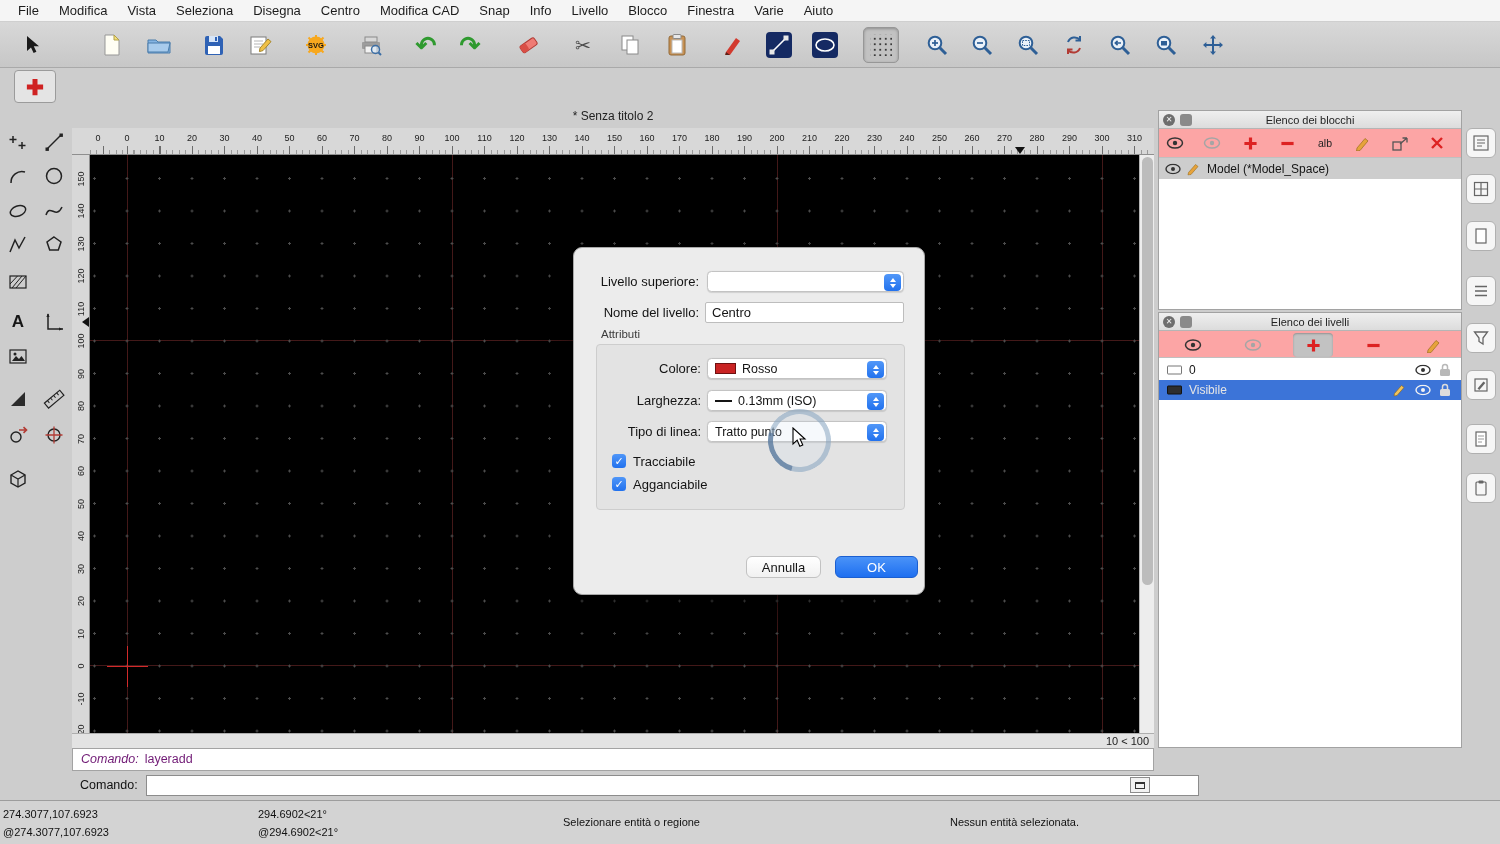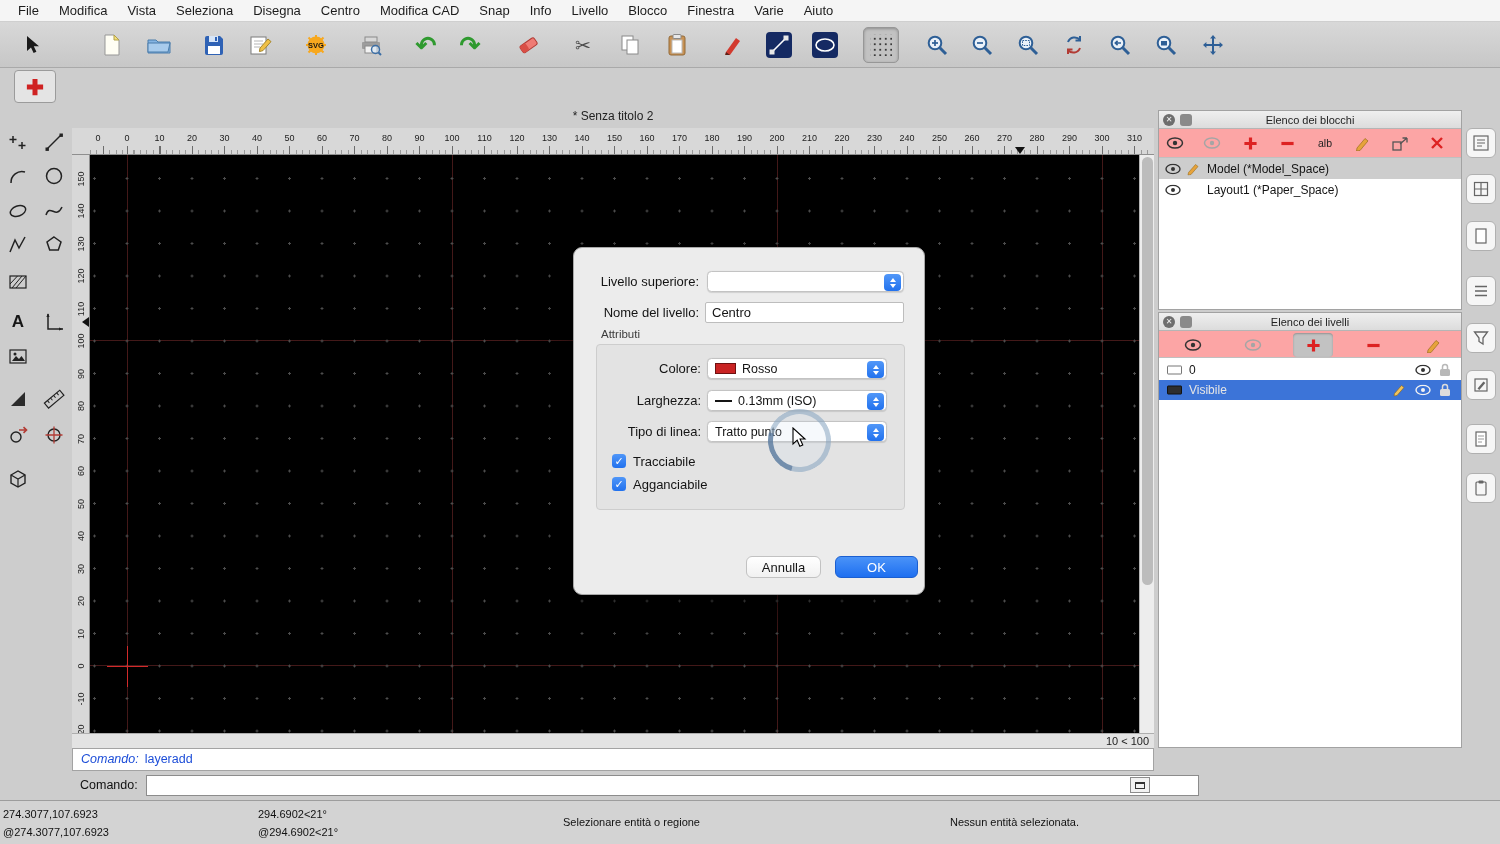--- a/index.html
+++ b/index.html
@@ -37,21 +37,21 @@
   radial-gradient(circle,#4c4c4c 1px,transparent 1.3px),
   linear-gradient(90deg,rgba(150,55,55,.45) 0 1px,transparent 1px),
   linear-gradient(0deg,rgba(150,55,55,.45) 0 1px,transparent 1px);
  background-size:32.5px 32.5px,325px 100%,100% 325px;
  background-position:20.75px 7.25px,37px 0,0 186px}
 .ch{position:absolute;background:#d22a2a}
 #vscroll{position:absolute;left:1139px;top:155px;width:15px;height:578px;background:#ededed;border-left:1px solid #b3b3b3;z-index:3}
 #vthumb{position:absolute;left:2px;top:2px;width:11px;height:428px;background:#bcbcbc;border-radius:6px}
 #grid-strip{position:absolute;left:72px;top:733px;width:1082px;height:15px;background:#e3e3e3;border-top:1px solid #aeaeae;font-size:11px;color:#222;text-align:right;padding-right:5px;line-height:14px;z-index:3}
 
-#cmd-history{position:absolute;left:72px;top:748px;width:1082px;height:23px;background:#fff;border:1px solid #a3a3a3;font-size:12.5px;line-height:21px;padding-left:8px;color:#1d4ed8;z-index:3}
+#cmd-history{position:absolute;left:72px;top:748px;width:1082px;height:23px;background:#fff;border:1px solid #a3a3a3;font-size:12.5px;line-height:21px;padding-left:8px;color:#701a75;z-index:3}
 .chist-label{font-style:italic}
 .chist-value{margin-left:6px}
 #cmd-row{position:absolute;left:72px;top:771px;width:1082px;height:29px;background:#cdcdcd;z-index:3}
 #cmd-label{position:absolute;left:8px;top:7px;font-size:12.5px;color:#111}
 #cmd-input{position:absolute;left:74px;top:4px;width:1053px;height:21px;border:1px solid #8c8c8c;background:#fff;font-size:13px;font-family:"Liberation Sans",sans-serif;padding:0 5px}
 #cmd-dock{position:absolute;left:1058px;top:6px;width:20px;height:16px;background:#f2f2f2;border:1px solid #8c8c8c;display:flex;align-items:center;justify-content:center}
 #cmd-dock i{display:block;width:10px;height:7px;border:1px solid #333;border-top:2.5px solid #333}
 
 #statusbar{position:absolute;left:0;top:800px;width:1500px;height:44px;background:#d3d3d3;border-top:1px solid #9d9d9d;font-size:11px;color:#111;z-index:3}
 .sb{position:absolute;white-space:nowrap}
@@ -523,29 +523,20 @@
             <circle cx="8" cy="5.5" r="2" fill="#333"></circle>
           </svg>
         </span>
       <span class="rowicon" style="left:28px">
           <svg width="13" height="13">
             <path d="M1.5 10l7-8 2.5 2-7 8-3 .6z" fill="#e7a33b" stroke="#9a6f1f" stroke-width=".6"></path>
           </svg>
         </span>
       <span class="alabel" style="left:48px">Model (*Model_Space)</span>
     </div>
-    <div class="prow" style="top:21px;height:21px">
-      <span class="rowicon" style="left:6px">
-          <svg width="16" height="11">
-            <ellipse cx="8" cy="5.5" rx="7" ry="4.6" fill="none" stroke="#333" stroke-width="1.4"></ellipse>
-            <circle cx="8" cy="5.5" r="2" fill="#333"></circle>
-          </svg>
-        </span>
-      <span class="alabel" style="left:48px">Layout1 (*Paper_Space)</span>
-    </div>
   </div>
 </div>
 
 <div class="panel" style="top:312px;height:436px">
   <div class="phead">
     <div class="phbtns">
       <span class="phbtn">✕</span>
       <span class="phbtn sq"></span>
     </div>
     <span>Elenco dei livelli</span>

